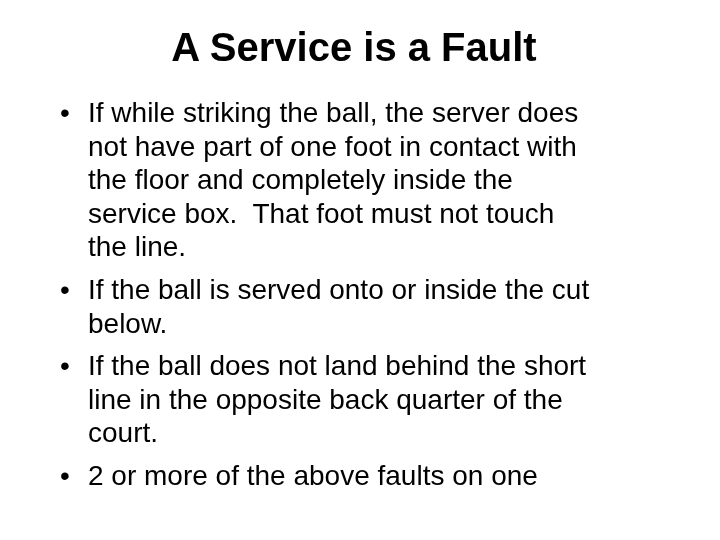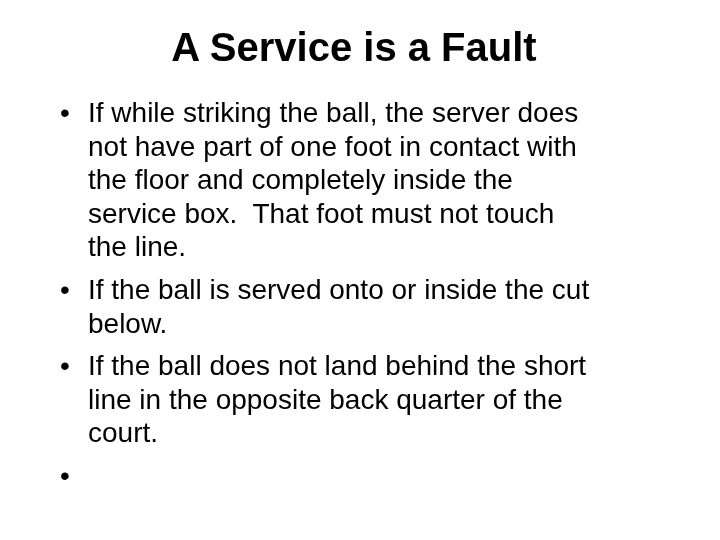--- a/index.html
+++ b/index.html
@@ -94,17 +94,18 @@
       <span class="bullet-text">
         <span class="line">If the ball does not land behind the short</span>
         <span class="line">line in the opposite back quarter of the</span>
         <span class="line">court.</span>
       </span>
     </li>
 
     <li class="bullet-item">
       <span class="bullet-marker">•</span>
       <span class="bullet-text">
+        <span class="line">2 or more of the above faults on one</span>
       </span>
     </li>
 
   </ul>
 </div>
 
 </body></html>

